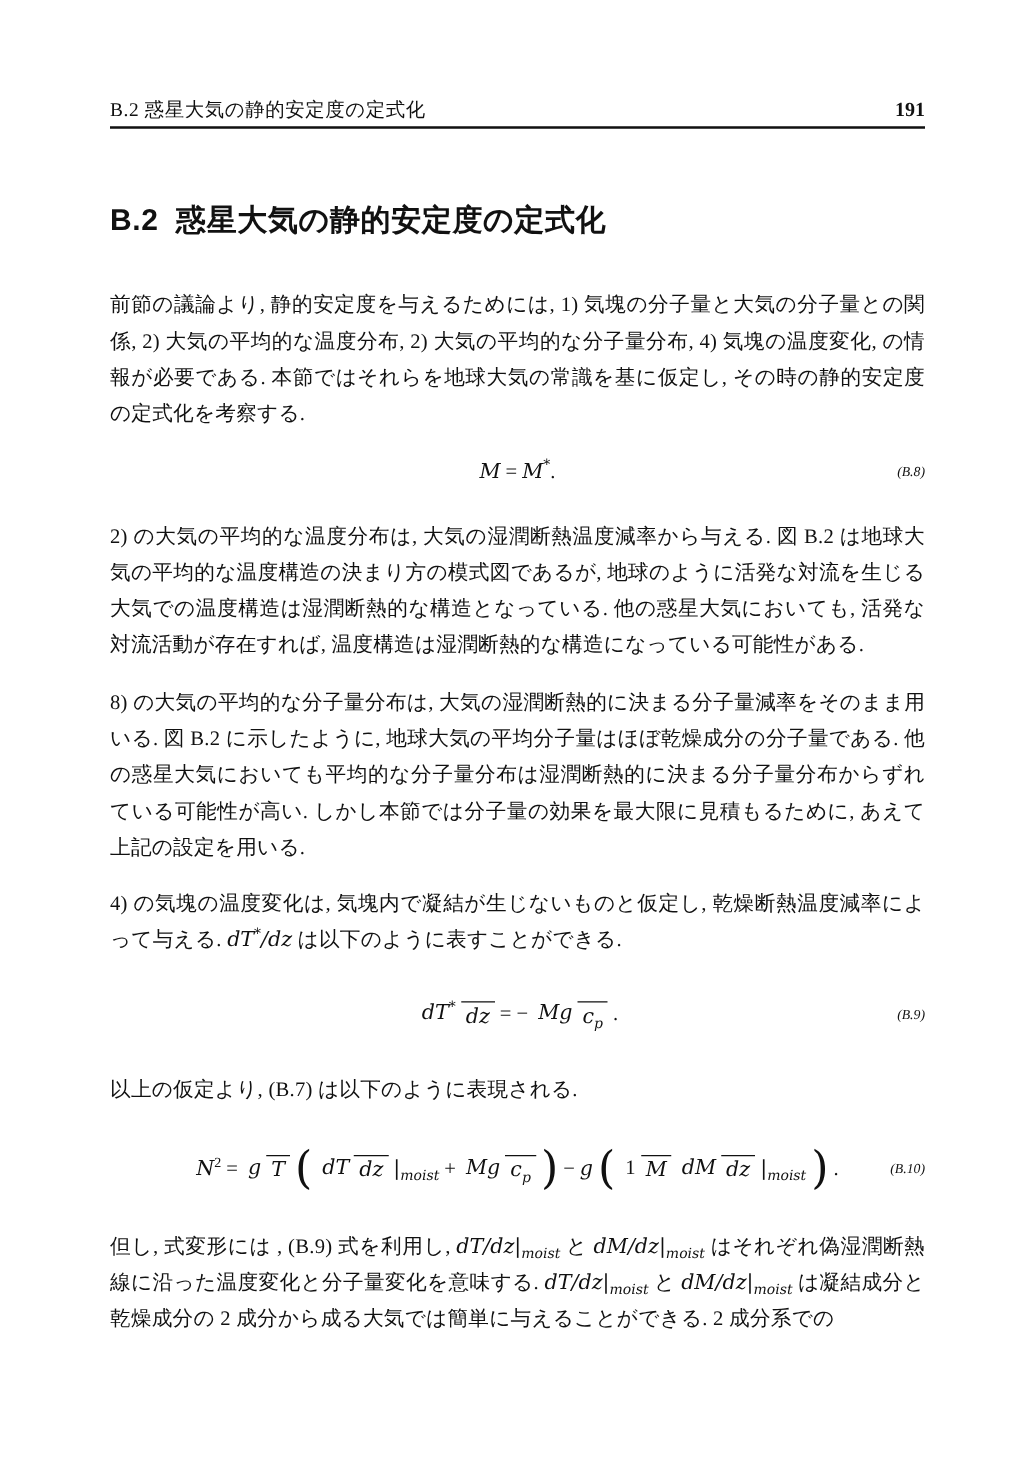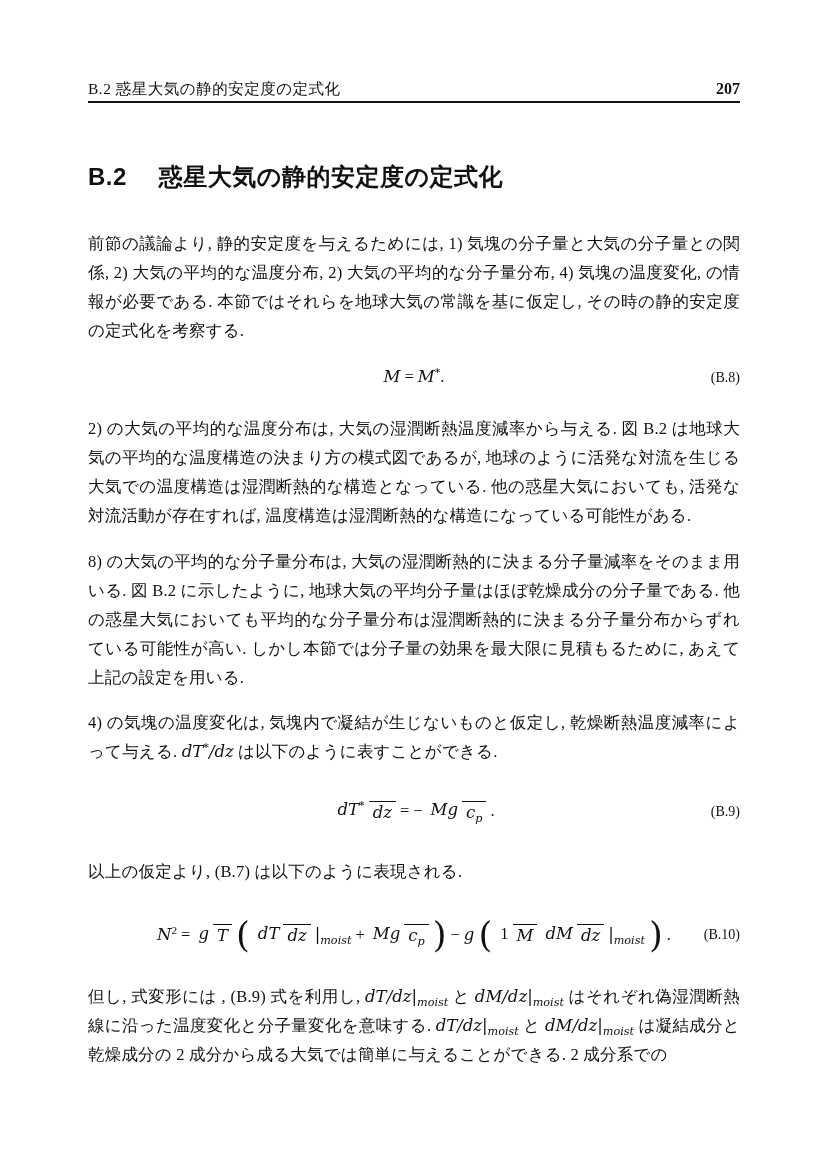--- a/index.html
+++ b/index.html
@@ -34,21 +34,21 @@
   }
   
   .section-heading {
     margin-top:58px;
     font-family:"Liberation Sans","DejaVu Sans",sans-serif;
     font-weight:bold;
     font-size:24px;
     line-height:32px;
     letter-spacing:0.5px;
   }
-  .section-heading .sec-num { margin-right:32px; }
+  .section-heading .sec-num { margin-right:14px; }
   
   .para {
     margin-top:12px;
     font-size:16.5px;
     line-height:29px;
     text-align:justify;
     letter-spacing:0.2px;
   }
   .para.first { margin-top:36px; }
   .mi {
@@ -71,21 +71,22 @@
   .eqbody {
     display:inline-flex;
     align-items:center;
     line-height:1.15;
   }
   .eqbody > span { margin:0 2px; }
   .eqno {
     position:absolute;
     right:0; top:50%;
     transform:translateY(-50%);
-    font-size:14px;
+    font-size:11px;
+    font-style:italic;
   }
   .frac {
     display:inline-flex;
     align-items:center;
     text-align:center;
     margin:0 2px;
   }
   .frac .fnum { padding:0 4px 2px; }
   .frac .fden { border-top:1.4px solid #111; padding:2px 4px 0; }
   .bp {
@@ -99,21 +100,21 @@
   .op  { margin:0 4px; }
 </style>
 </head>
 <body>
 
 <div class="page">
   <div class="content">
 
     <div class="running-head">
       <span class="rh-title">B.2 惑星大気の静的安定度の定式化</span>
-      <span class="rh-page">207</span>
+      <span class="rh-page">191</span>
     </div>
     <div class="head-rule"></div>
 
     <div class="section-heading">
       <span class="sec-num">B.2</span><span>惑星大気の静的安定度の定式化</span>
     </div>
 
     <p class="para first"><span>前節の議論より, 静的安定度を与えるためには, 1) 気塊の分子量と大気の分子量との関係, 2) 大気の平均的な温度分布, 2) 大気の平均的な分子量分布, 4) 気塊の温度変化, の情報が必要である. 本節ではそれらを地球大気の常識を基に仮定し, その時の静的安定度の定式化を考察する.</span></p>
 
 

